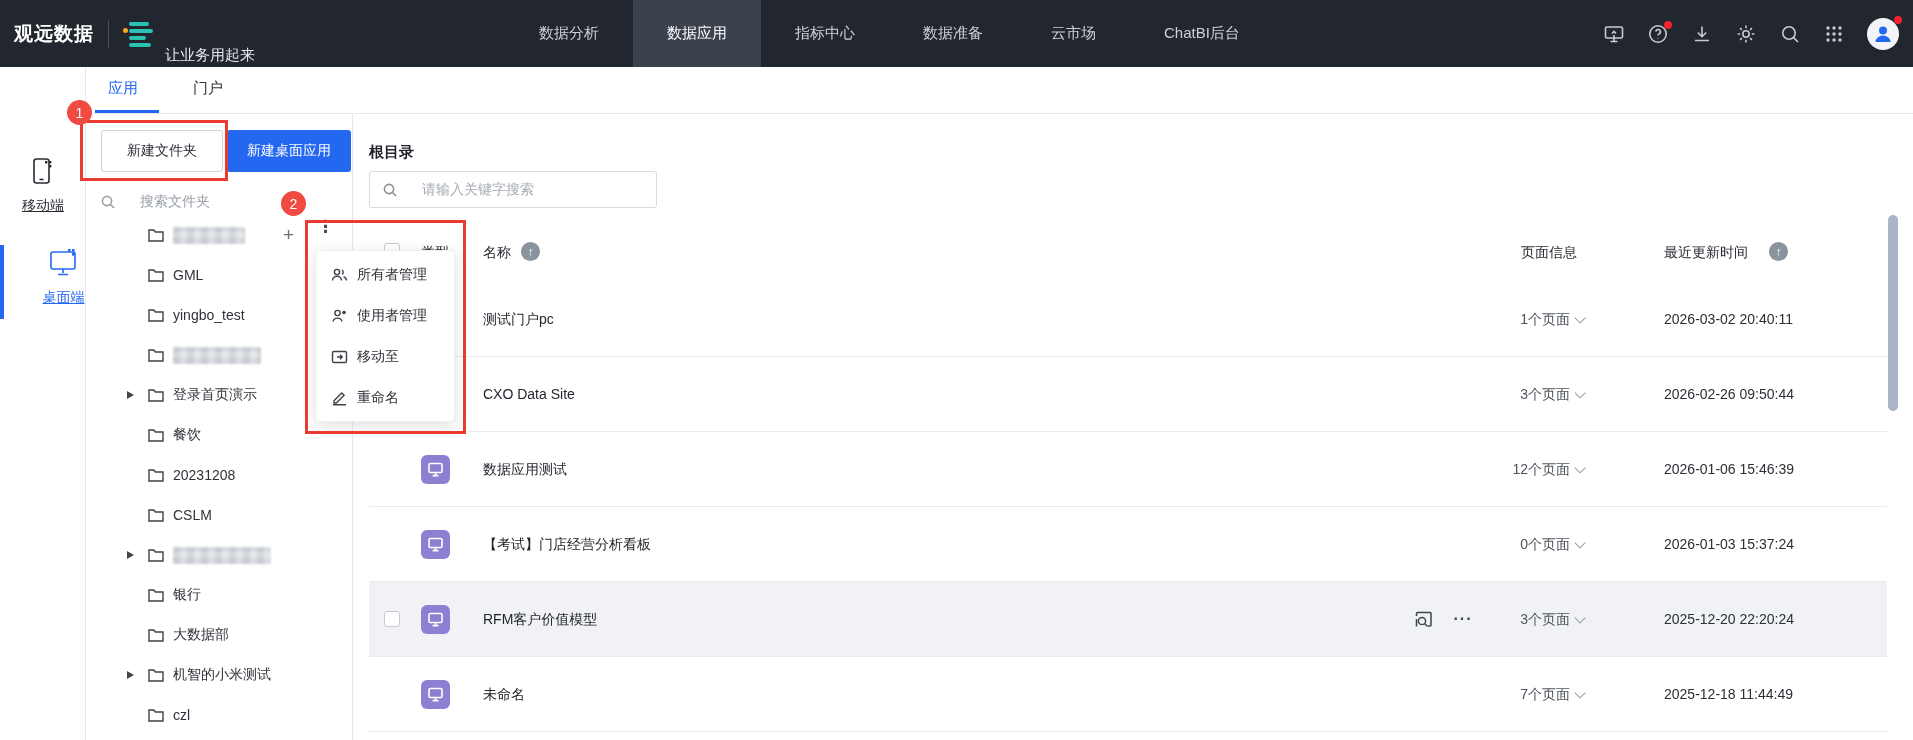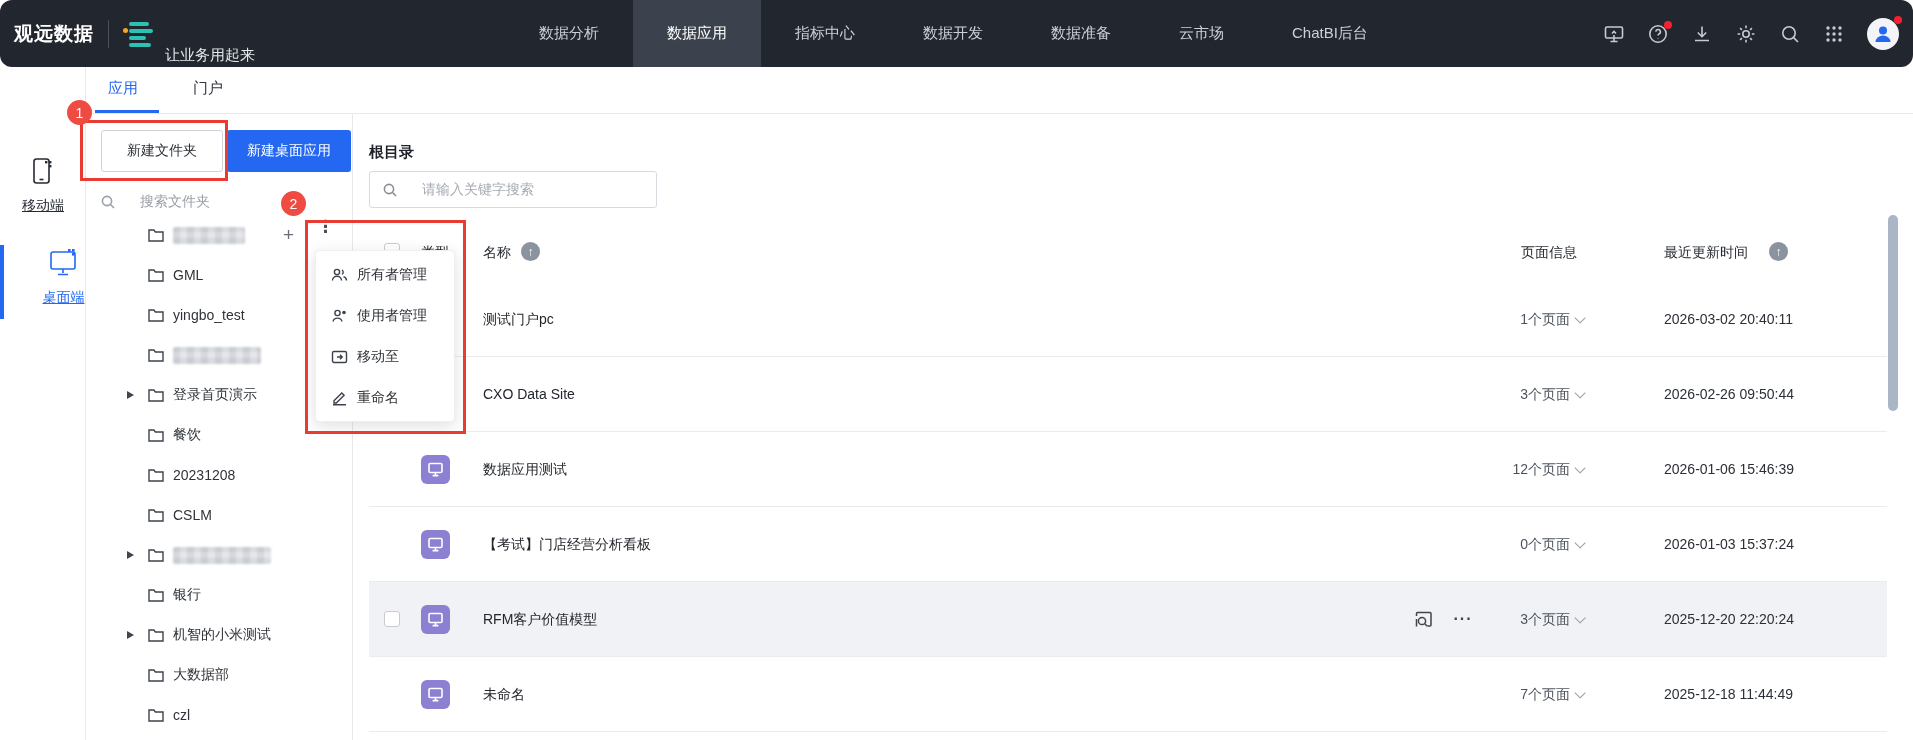--- a/index.html
+++ b/index.html
@@ -1,19 +1,19 @@
 <!DOCTYPE html>
 <html><head>
 <meta charset="utf-8">
 <style>
   * { margin:0; padding:0; box-sizing:border-box; }
   html,body { width:1913px; height:740px; overflow:hidden; font-family:"Liberation Sans","DejaVu Sans",sans-serif; background:#fff; }
 
   
-  .navbar { position:absolute; left:0; top:0; width:1913px; height:67px; background:#22262e; display:flex; align-items:center; z-index:20;border-radius:12px; }
+  .navbar { position:absolute; left:0; top:0; width:1913px; height:67px; background:#22262e; display:flex; align-items:center; z-index:20; }
   .brand { color:#fff; font-size:19px; font-weight:bold; margin-left:14px; letter-spacing:1px; }
   .brand-divider { width:1px; height:28px; background:#4a505a; margin:0 14px; }
   .logo-mark { width:30px; height:26px; position:relative; margin-right:12px; }
   .logo-mark i { position:absolute; left:6px; height:4px; border-radius:2px; background:#2bc1b3; }
   .logo-mark i:nth-child(1){ top:1px;  width:20px; }
   .logo-mark i:nth-child(2){ top:8px;  width:24px; }
   .logo-mark i:nth-child(3){ top:15px; width:17px; }
   .logo-mark i:nth-child(4){ top:22px; width:22px; }
   .logo-dot { position:absolute; left:0; top:7px; width:5px; height:5px; border-radius:50%; background:#f5a623; }
   .slogan { color:#e4e7eb; font-size:15px;margin-top:44px; }
@@ -115,21 +115,20 @@
       <i></i>
       <i></i>
       <i></i>
       <span class="logo-dot"></span>
     </div>
   <div class="slogan">让业务用起来</div>
   <div class="nav-menu">
     <div class="nav-item">数据分析</div>
     <div class="nav-item active">数据应用</div>
     <div class="nav-item">指标中心</div>
-    <div class="nav-item">数据开发</div>
     <div class="nav-item">数据准备</div>
     <div class="nav-item">云市场</div>
     <div class="nav-item">ChatBI后台</div>
   </div>
   <div class="nav-right">
     <div class="nav-ic">
       <svg width="22" height="22" viewBox="0 0 22 22">
           <rect x="2.5" y="4" width="17" height="11" rx="1.5"></rect>
           <path d="M11 12 v6 M7.5 18.5 h7 M9 10.5 l2-2 2 2"></path>
         </svg>
@@ -286,31 +285,31 @@
         </svg>
       <span class="mosaic" style="width:98px;"></span>
     </div>
     <div class="frow">
       <svg class="folder" width="16" height="14" viewBox="0 0 16 14">
           <path d="M1 2 h4.8 l1.6 2 H15 V13 H1z" stroke="#3c424b" stroke-width="1.4" fill="none"></path>
         </svg>
       <span>银行</span>
     </div>
     <div class="frow">
+      <svg class="folder" width="16" height="14" viewBox="0 0 16 14">
+          <path d="M1 2 h4.8 l1.6 2 H15 V13 H1z" stroke="#3c424b" stroke-width="1.4" fill="none"></path>
+        </svg>
+      <span>大数据部</span>
+    </div>
+    <div class="frow">
       <span class="caret"></span>
       <svg class="folder" width="16" height="14" viewBox="0 0 16 14">
           <path d="M1 2 h4.8 l1.6 2 H15 V13 H1z" stroke="#3c424b" stroke-width="1.4" fill="none"></path>
         </svg>
       <span>机智的小米测试</span>
-    </div>
-    <div class="frow">
-      <svg class="folder" width="16" height="14" viewBox="0 0 16 14">
-          <path d="M1 2 h4.8 l1.6 2 H15 V13 H1z" stroke="#3c424b" stroke-width="1.4" fill="none"></path>
-        </svg>
-      <span>大数据部</span>
     </div>
     <div class="frow">
       <svg class="folder" width="16" height="14" viewBox="0 0 16 14">
           <path d="M1 2 h4.8 l1.6 2 H15 V13 H1z" stroke="#3c424b" stroke-width="1.4" fill="none"></path>
         </svg>
       <span>czl</span>
     </div>
   </div>
 </div>
 

